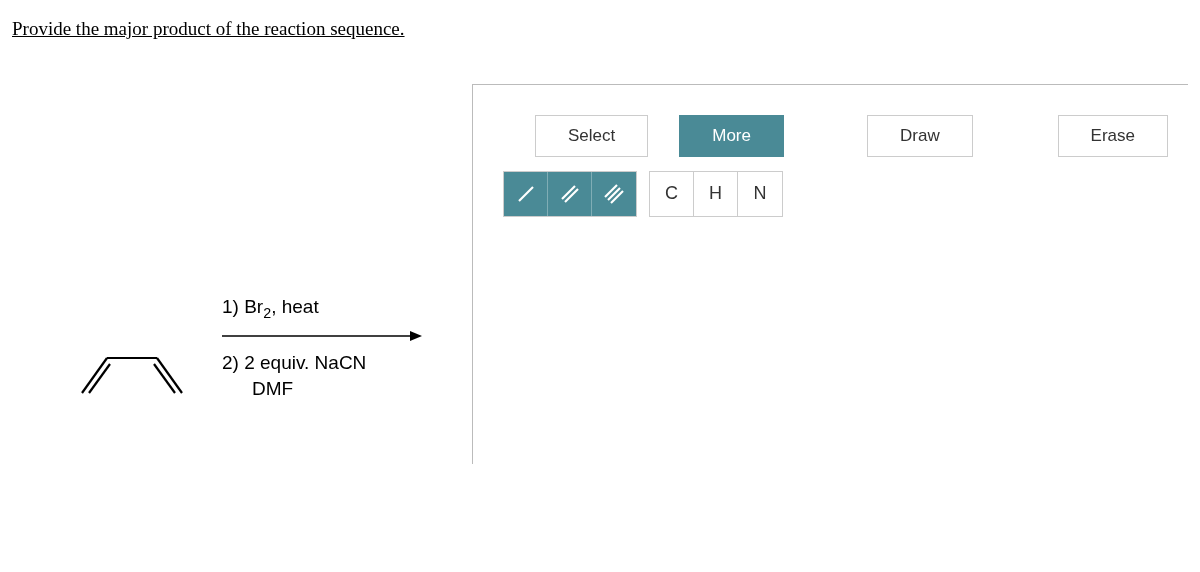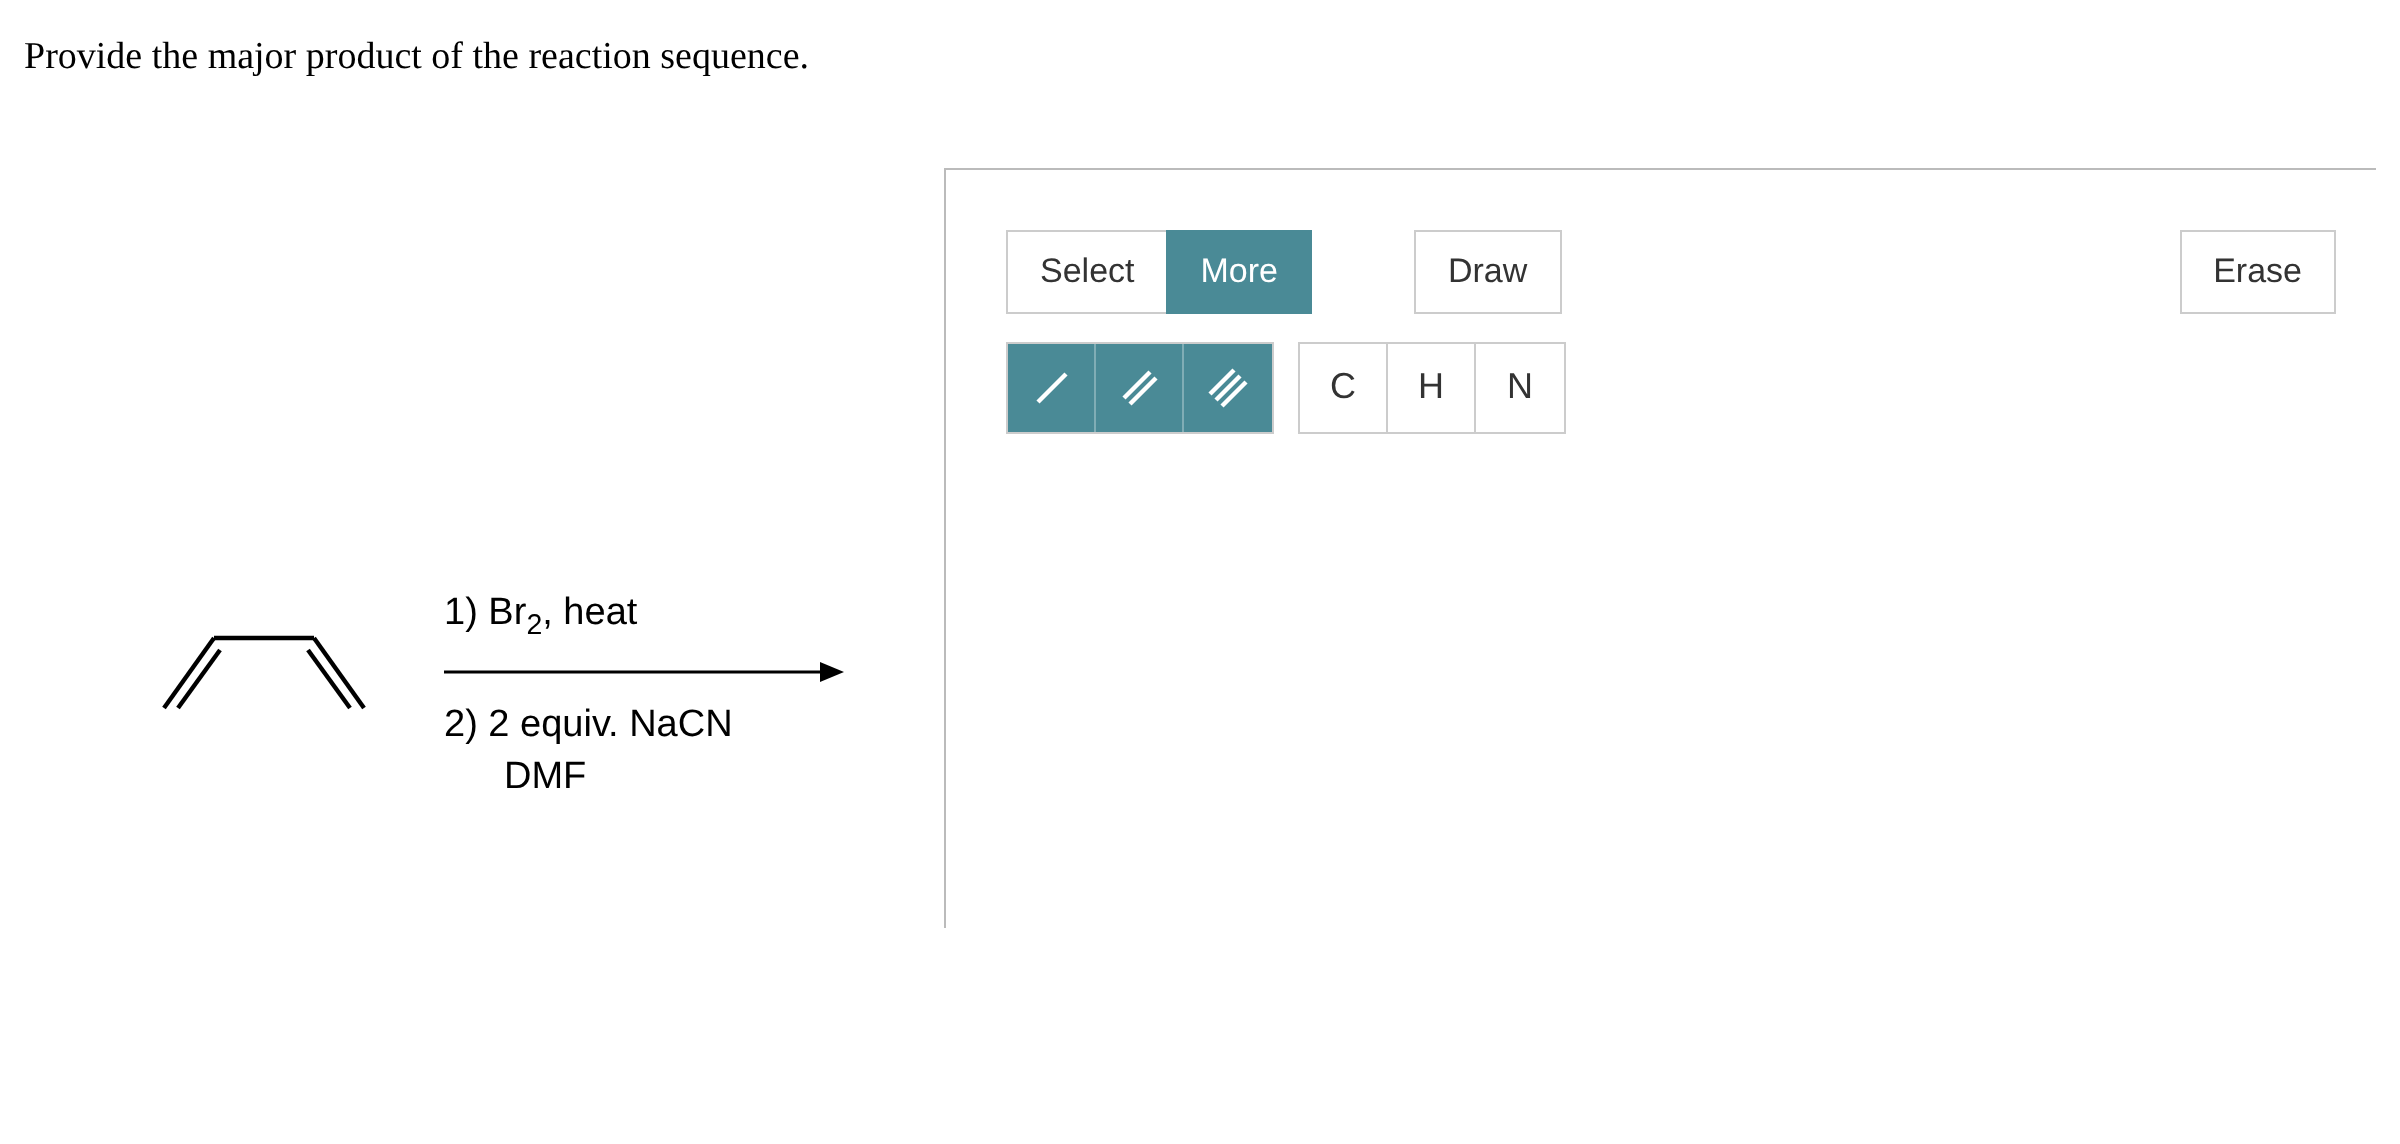--- a/index.html
+++ b/index.html
@@ -10,20 +10,21 @@
     body {
       font-family: Georgia, 'Times New Roman', serif;
       font-size: 19px;
       color: #000;
       background: #fff;
       padding: 15px 12px;
     }
     .question-text {
       margin-bottom: 18px;
       line-height: 1.5;
+      text-decoration: underline;
     }
     .question-text p {
       margin-bottom: 14px;
     }
     .italic {
       font-style: italic;
     }
     .main-area {
       display: flex;
       margin-top: 40px;
@@ -31,21 +32,21 @@
     .left-panel {
       width: 460px;
       display: flex;
       align-items: center;
       justify-content: flex-start;
       padding-left: 60px;
       padding-top: 150px;
     }
     .reaction-scheme {
       display: flex;
-      align-items: flex-start;
+      align-items: flex-end;
       gap: 30px;
     }
     .molecule-svg {
       width: 120px;
       height: 70px;
     }
     .reaction-conditions {
       font-family: Arial, Helvetica, sans-serif;
       font-size: 19px;
       line-height: 1.4;
@@ -71,26 +72,27 @@
     }
     .toolbar {
       display: flex;
       align-items: center;
       gap: 0;
       margin-bottom: 14px;
     }
     .tool-btn {
       font-family: 'Segoe UI', Tahoma, sans-serif;
       font-size: 17px;
-      padding: 10px 16px;
+      padding: 10px 32px;
       background: #fff;
       border: 1px solid #ccc;
       cursor: pointer;
       color: #333;
       margin-right: -1px;
+      margin-left: 32px;
     }
     .tool-btn.active {
       background: #4a8a96;
       color: #fff;
       border: 1px solid #4a8a96;
     }
     .tool-group-gap {
       width: 26px;
     }
     .tool-btn:last-child {

